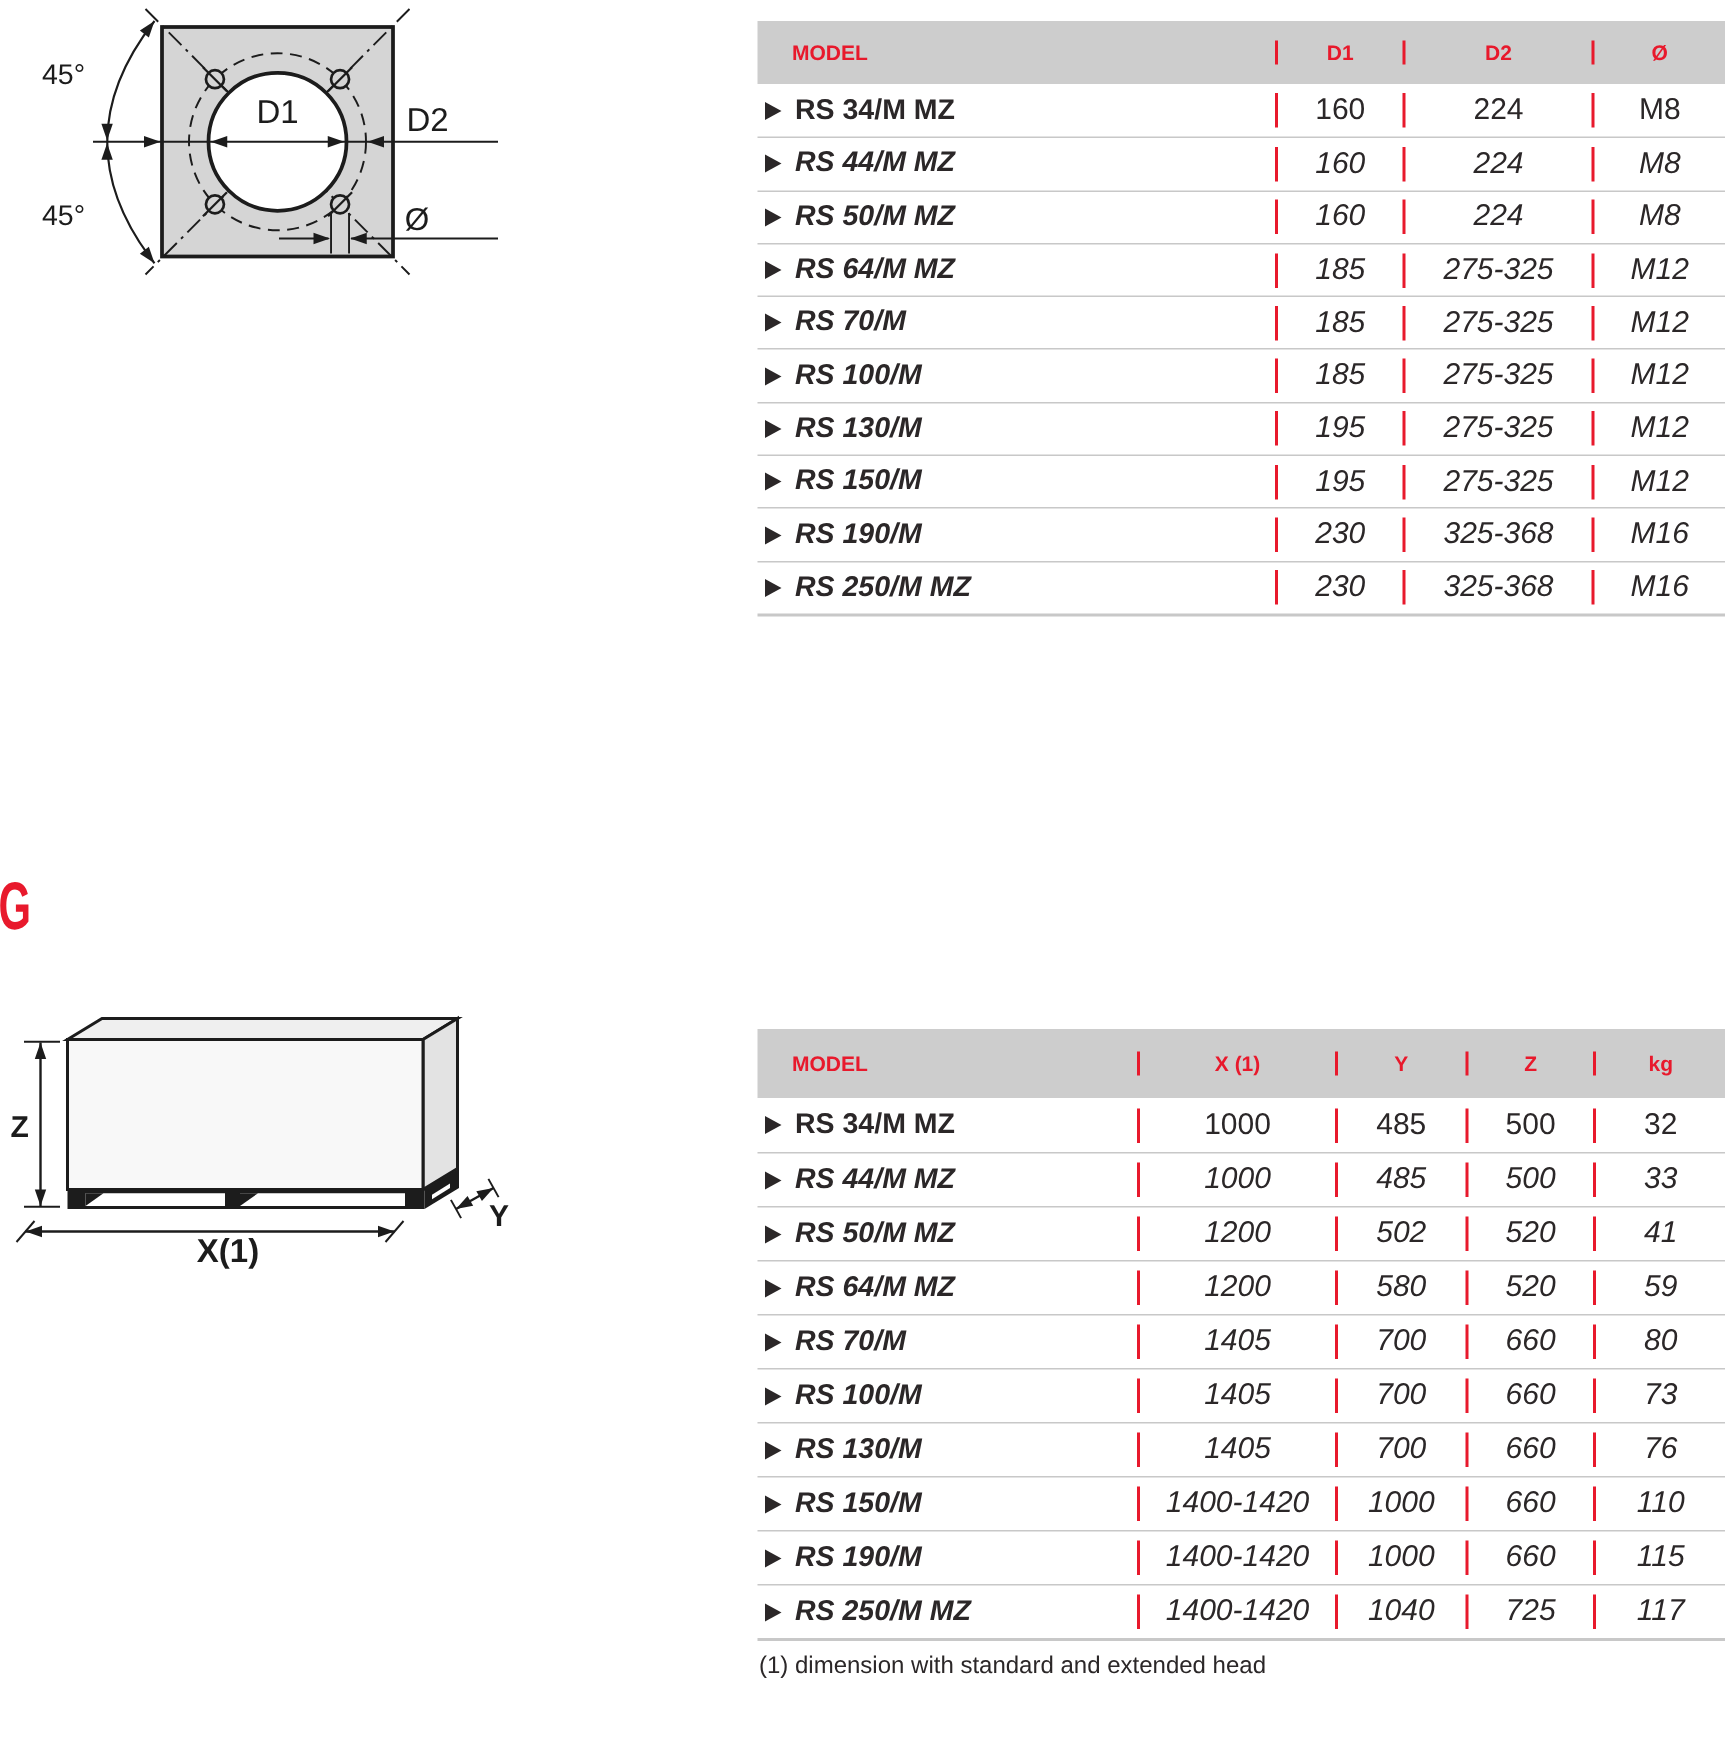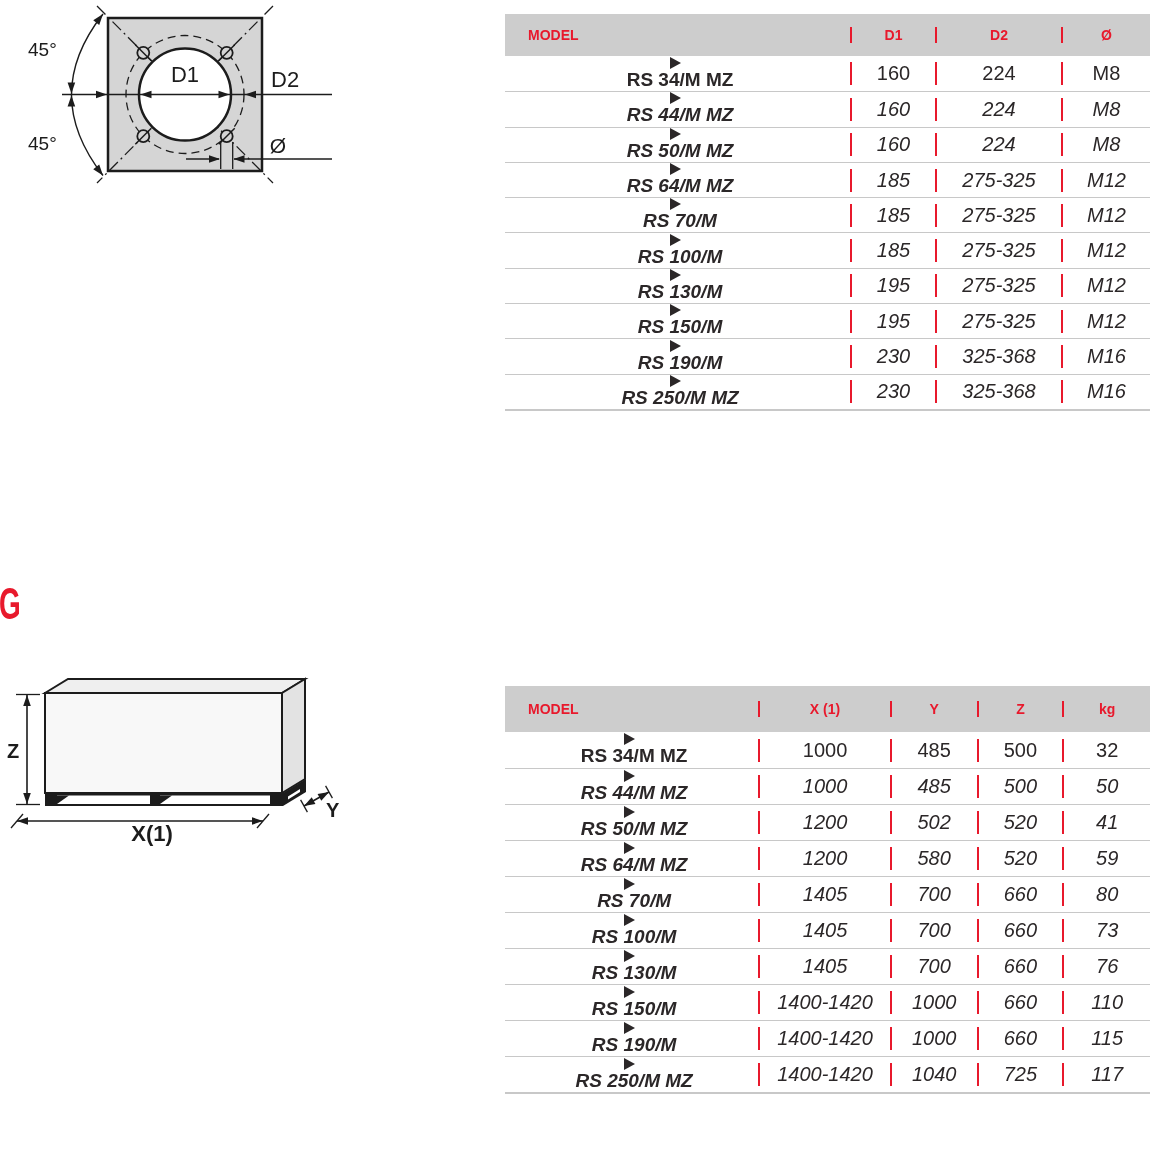--- a/index.html
+++ b/index.html
@@ -20,21 +20,21 @@
   .t-pack .thead{height:46px;}
   .th{box-sizing:border-box;font-weight:bold;color:var(--accent);font-size:14px;text-align:center;}
   .th.model{text-align:left;padding-left:23px;}
   .tbody{border-bottom:2px solid var(--rowline);}
   .trow{display:flex;align-items:center;box-sizing:border-box;}
   .t-flange .trow{height:35.3px;}
   .t-pack .trow{height:36px;}
   .trow + .trow{border-top:1.5px solid var(--rowline);font-style:italic;}
   .td{box-sizing:border-box;font-size:20px;color:var(--text);text-align:center;}
   .td.model{text-align:left;display:flex;align-items:center;padding-left:5px;
-            font-weight:bold;font-size:19px;flex-direction:column;}
+            font-weight:bold;font-size:19px;}
   .tri{width:0;height:0;border-left:11px solid var(--text);
        border-top:6.5px solid transparent;border-bottom:6.5px solid transparent;
        margin-right:9px;flex:0 0 auto;}
   .sep{border-left:2px solid var(--accent);}
   .t-flange .c0{width:345px;} .t-flange .c1{width:85px;}
   .t-flange .c2{width:126px;} .t-flange .c3{width:89px;}
   .t-pack .c0{width:254px;} .t-pack .c1{width:132px;} .t-pack .c2{width:87px;}
   .t-pack .c3{width:86px;} .t-pack .c4{width:88px;text-align:center;}
 
   #flange-table{top:14px;}
@@ -278,21 +278,21 @@
         <div class="td c4 sep">32</div>
       </div>
         <div class="trow">
         <div class="td model c0">
           <span class="tri"></span>
           <span>RS 44/M MZ</span>
         </div>
         <div class="td c1 sep">1000</div>
         <div class="td c2 sep">485</div>
         <div class="td c3 sep">500</div>
-        <div class="td c4 sep">50</div>
+        <div class="td c4 sep">33</div>
       </div>
         <div class="trow">
         <div class="td model c0">
           <span class="tri"></span>
           <span>RS 50/M MZ</span>
         </div>
         <div class="td c1 sep">1200</div>
         <div class="td c2 sep">502</div>
         <div class="td c3 sep">520</div>
         <div class="td c4 sep">41</div>
@@ -363,14 +363,15 @@
           <span>RS 250/M MZ</span>
         </div>
         <div class="td c1 sep">1400-1420</div>
         <div class="td c2 sep">1040</div>
         <div class="td c3 sep">725</div>
         <div class="td c4 sep">117</div>
       </div>
       </div>
   </div>
 
+  <div id="footnote">(1) dimension with standard and extended head</div>
 
 </div>
 
 </body></html>

